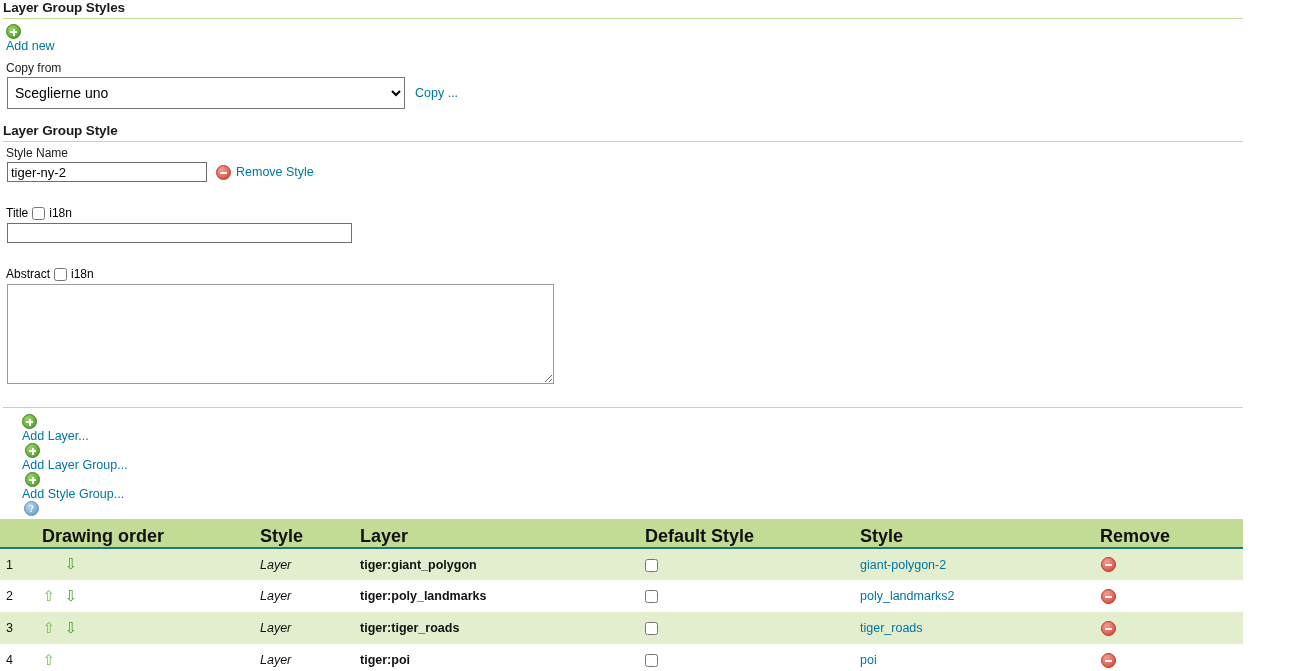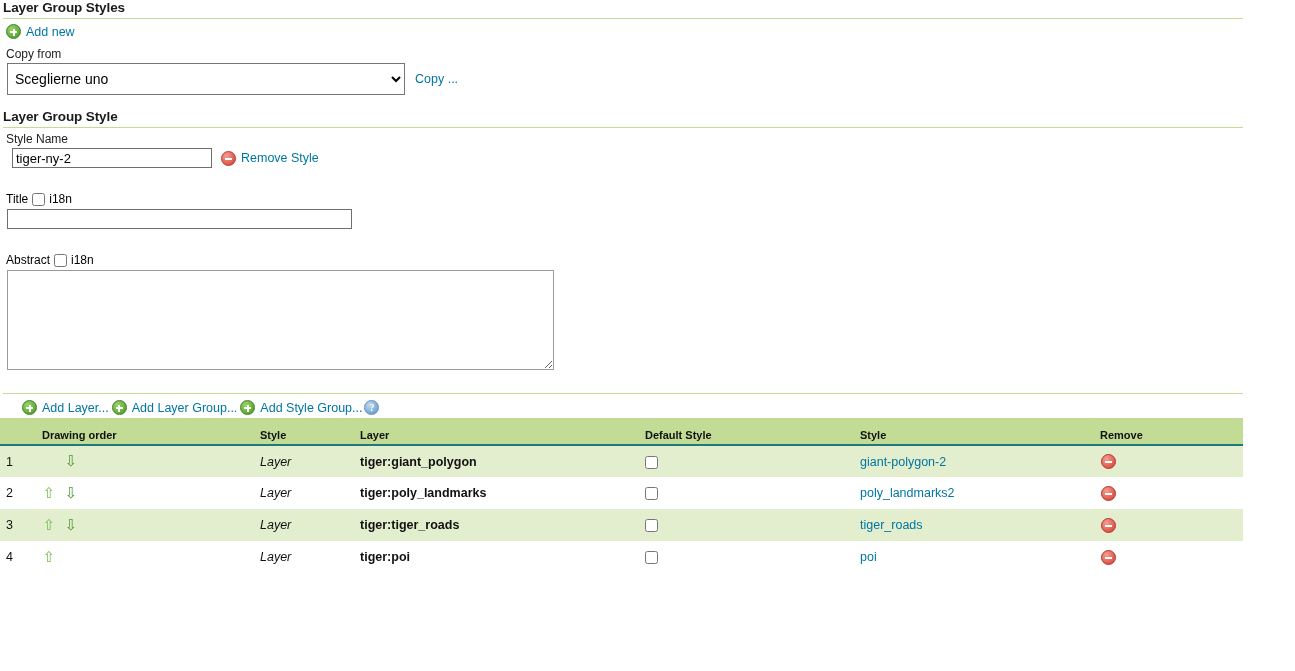--- a/index.html
+++ b/index.html
@@ -24,21 +24,21 @@
     letter-spacing: -0.1px;
   }
   .rule {
     height: 1px;
     background: #c2dc96;
     width: 1240px;
     margin: 0 0 0 3px;
   }
 
   
-  .link-row { display: flex; align-items: center; padding: 5px 0 4px 6px; }
+  .link-row { display: flex; align-items: flex-start; padding: 5px 0 4px 6px; flex-direction: column; }
   .link-row.tight { padding-top: 6px; padding-bottom: 3px; margin-left: 16px; }
   a.lnk, .lnk {
     color: #0076a3;
     text-decoration: none;
     font-size: 12.5px;
     cursor: pointer;
     white-space: nowrap;
   }
 
   
@@ -108,21 +108,21 @@
   input[type="text"].tb {
     height: 20px;
     border: 1px solid #6e6e6e;
     background: #ffffff;
     font-family: "Liberation Sans", sans-serif;
     font-size: 13px;
     color: #000;
     padding: 1px 3px;
     outline: none;
   }
-  input.style-name { width: 200px; margin-left: 12px; }
+  input.style-name { width: 200px; margin-left: 7px; }
   input.title-input {
     width: 345px; margin-left: 7px; height: 22px;
     border: 1px solid #9a9a9a;
   }
   textarea.abstract {
     width: 547px; height: 100px;
     margin-left: 7px;
     border: 1px solid #9a9a9a;
     background: #fff;
     font-family: "Liberation Sans", sans-serif;
@@ -149,21 +149,21 @@
   table.layers {
     width: 1243px;
     margin-left: 0;
     border-collapse: collapse;
     table-layout: fixed;
   }
   table.layers thead th {
     background: #c2dc96;
     border-bottom: 2px solid #1f7a7a;
     text-align: left;
-    font-size: 11px;
+    font-size: 18px;
     font-weight: bold;
     color: #111;
     height: 27px;
     padding: 7px 0 0 6px;
     vertical-align: middle;
   }
   table.layers tbody td {
     height: 32px;
     font-size: 12.5px;
     color: #111;

